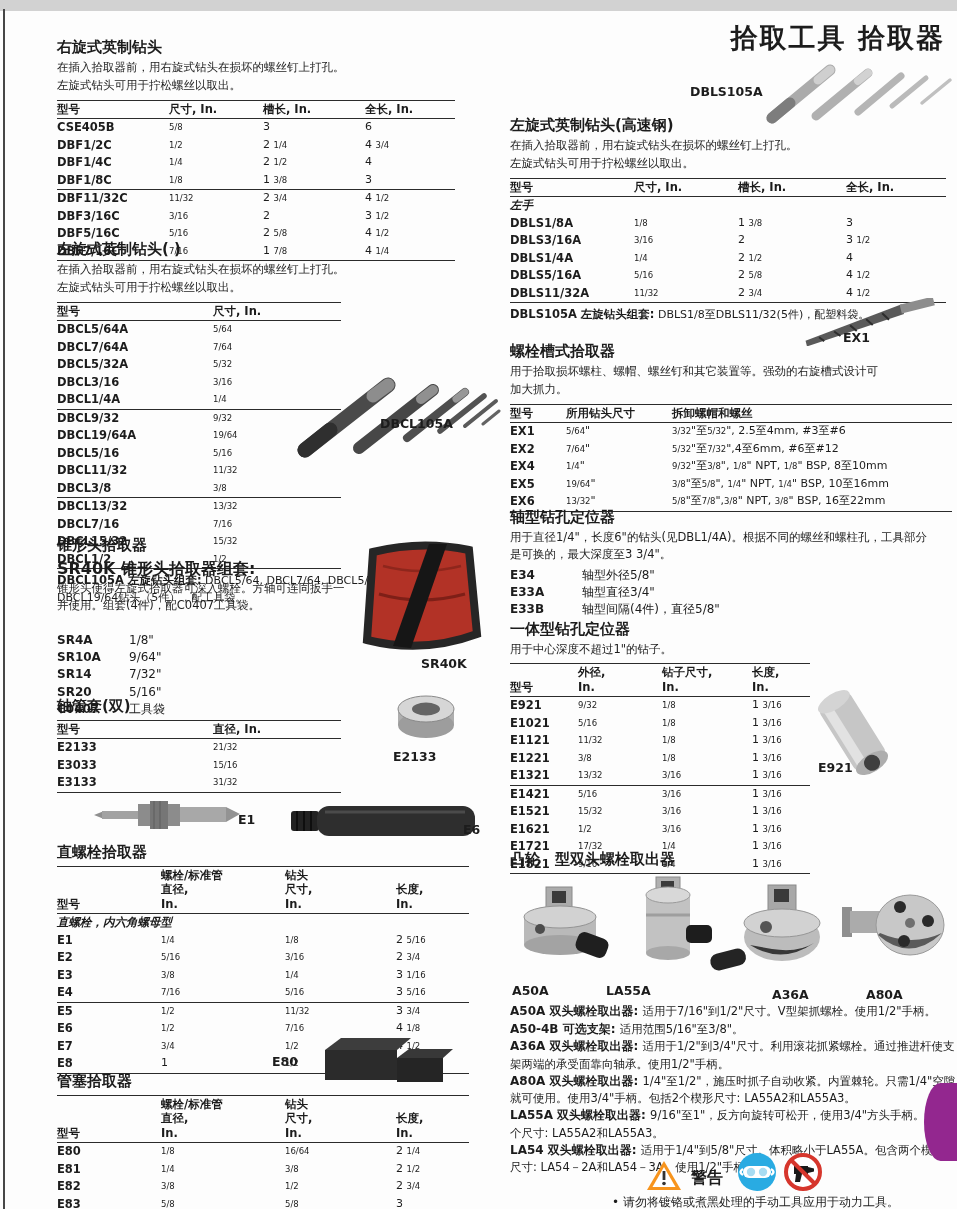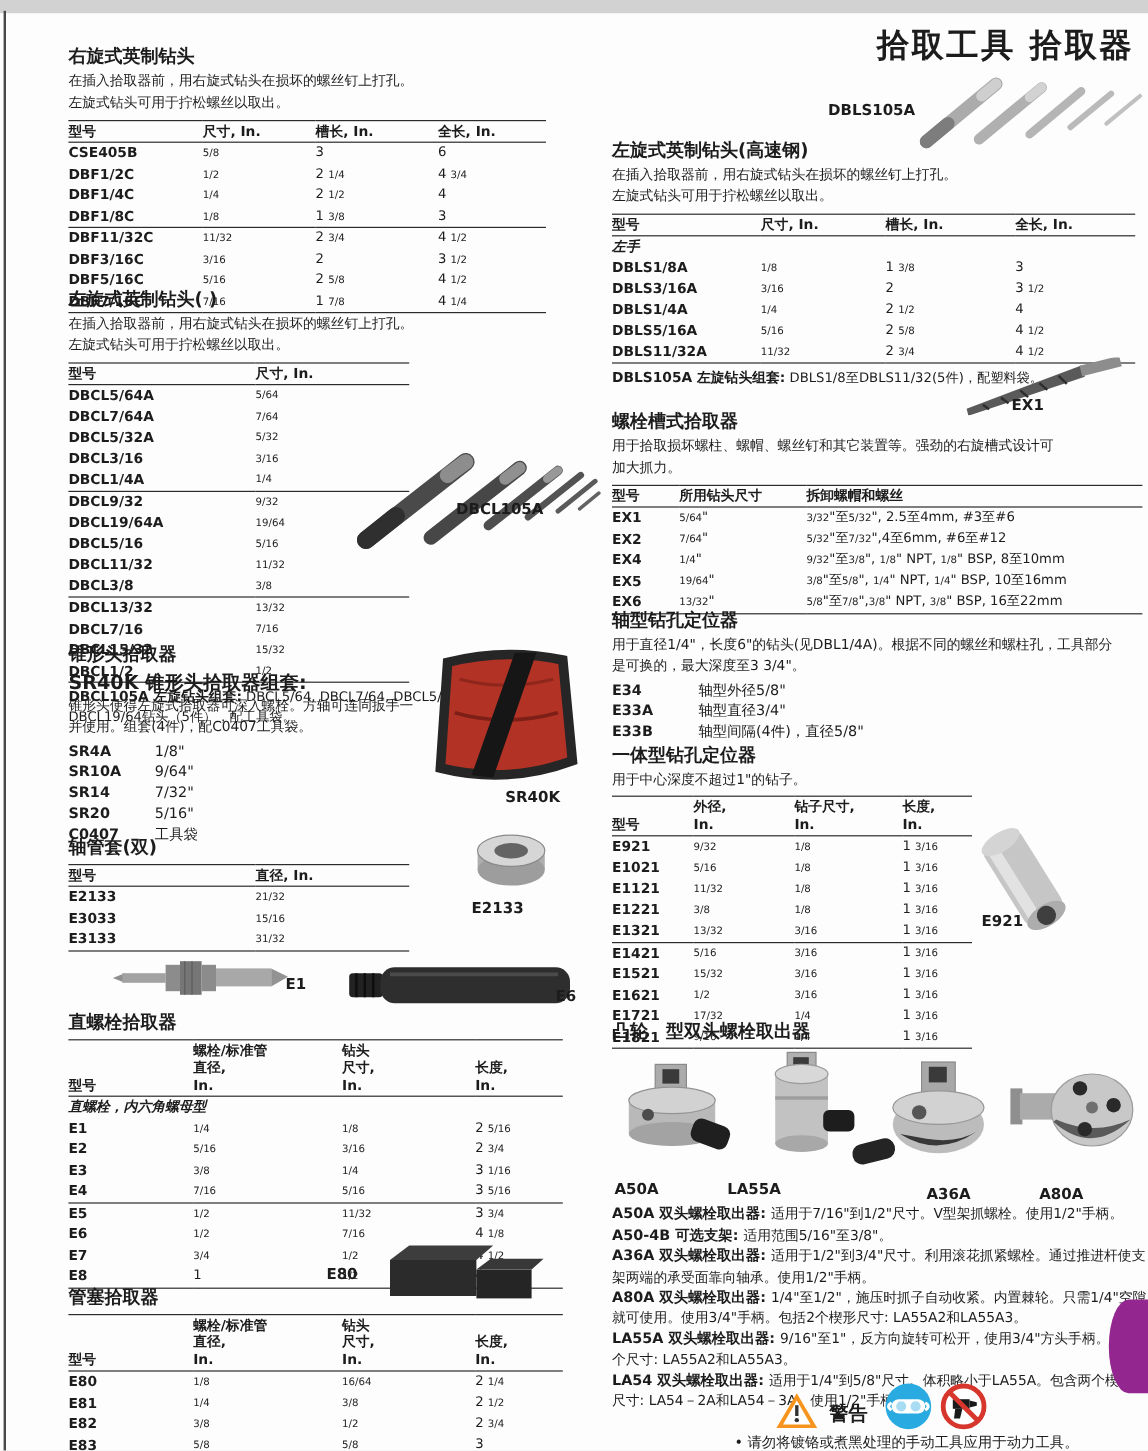--- a/index.html
+++ b/index.html
@@ -205,21 +205,21 @@
       </g>
     </svg>
     <span class="img-label" style="left:323px;top:176px;">DBCL105A</span>
     <p class="foot"><b>DBCL105A 左旋钻头组套:</b><span> DBCL5/64, DBCL7/64, DBCL5/32, DBCL1/4 和DBCL19/64钻头（5件），配工具袋。</span></p>
   </div>
 
   <div class="abs" style="top:536px;left:57px;width:434px;">
     <h2 class="sec">锥形头拾取器</h2>
     <p class="subbold">SR40K 锥形头拾取器组套:</p>
     <p class="desc" style="width:296px;">锥形头使得左旋式拾取器可深入螺栓。方轴可连同扳手一并使用。组套(4件)，配C0407工具袋。</p>
-    <div style="margin-top:3px;">
+    <div style="margin-top:17px;">
         <div class="kv-row">
           <span class="kv-code">SR4A</span>
           <span class="kv-desc">1/8"</span>
         </div>
         <div class="kv-row">
           <span class="kv-code">SR10A</span>
           <span class="kv-desc">9/64"</span>
         </div>
         <div class="kv-row">
           <span class="kv-code">SR14</span>

